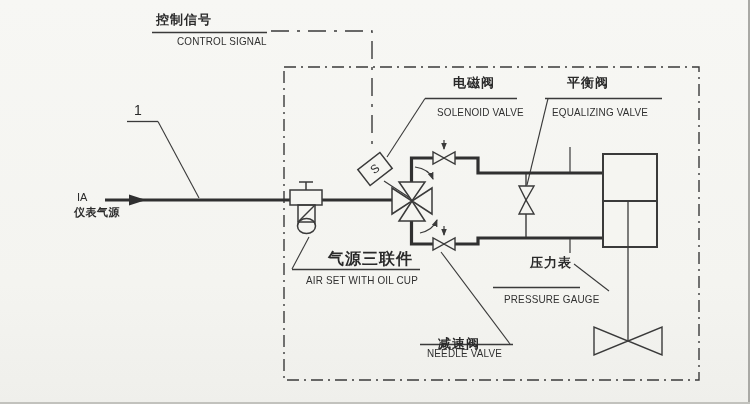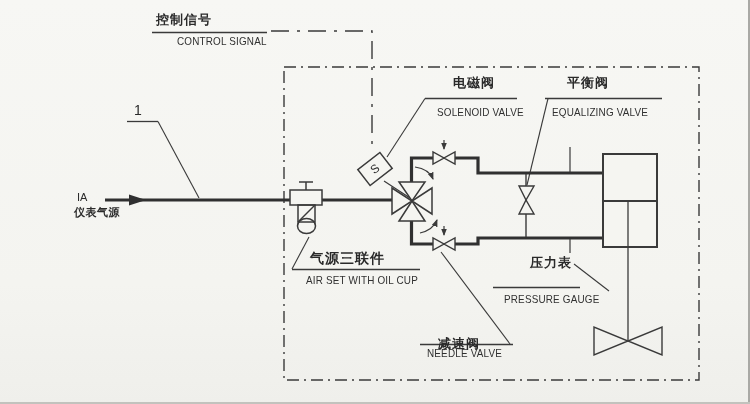--- a/index.html
+++ b/index.html
@@ -138,21 +138,21 @@
 
   <div class="lbl code" style="left:77px;top:192px;">IA</div>
   <div class="lbl zh-sm" style="left:74px;top:207px;">仪表气源</div>
 
   <div class="lbl zh" style="left:453px;top:76px;">电磁阀</div>
   <div class="lbl en" style="left:437px;top:107px;">SOLENOID VALVE</div>
 
   <div class="lbl zh" style="left:567px;top:76px;">平衡阀</div>
   <div class="lbl en" style="left:552px;top:107px;">EQUALIZING VALVE</div>
 
-  <div class="lbl zh" style="left:310px;top:251px;font-size:14px;">气源三联件</div>
+  <div class="lbl zh" style="left:328px;top:251px;font-size:16px;">气源三联件</div>
   <div class="lbl en" style="left:306px;top:275px;">AIR SET WITH OIL CUP</div>
 
   <div class="lbl zh" style="left:530px;top:256px;">压力表</div>
   <div class="lbl en" style="left:504px;top:294px;">PRESSURE GAUGE</div>
 
   <div class="lbl zh" style="left:438px;top:337px;">减速阀</div>
   <div class="lbl en" style="left:427px;top:348px;">NEEDLE VALVE</div>
 
   <div class="edge-right"></div>
   <div class="edge-bottom"></div>

